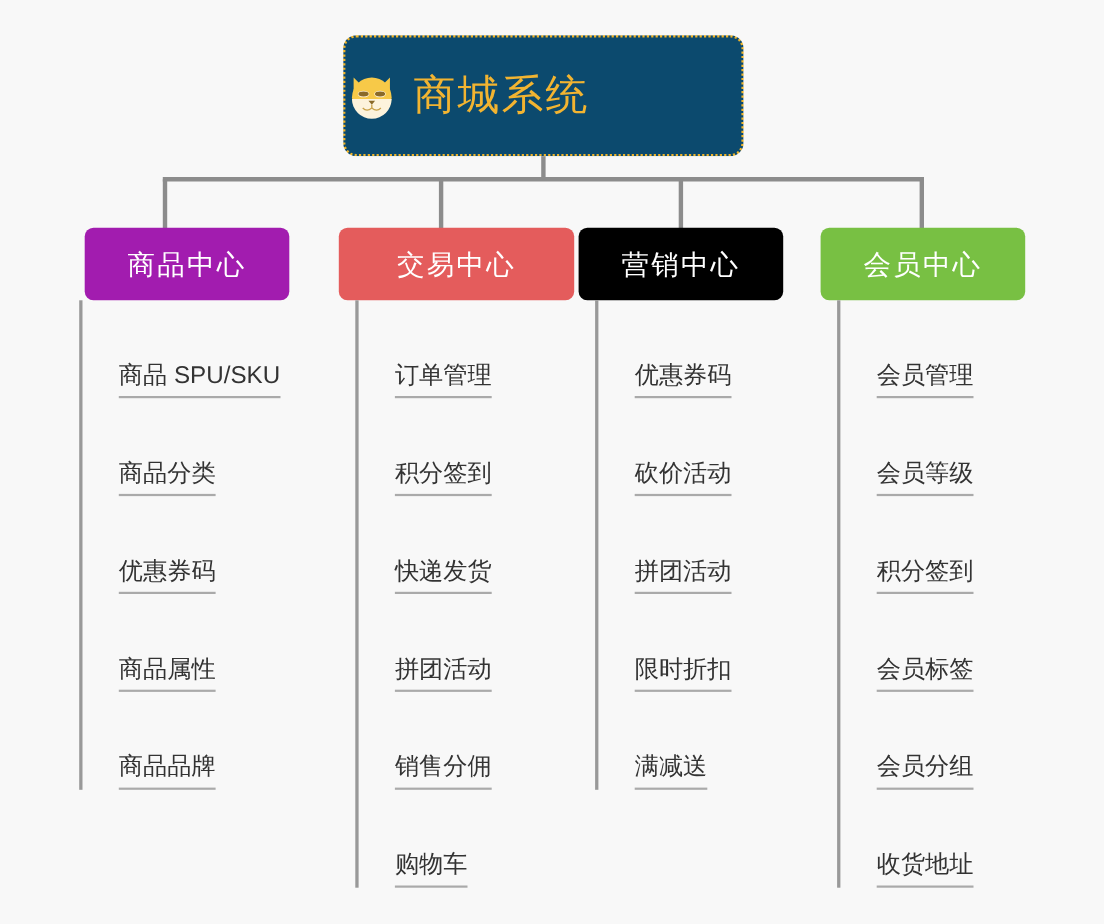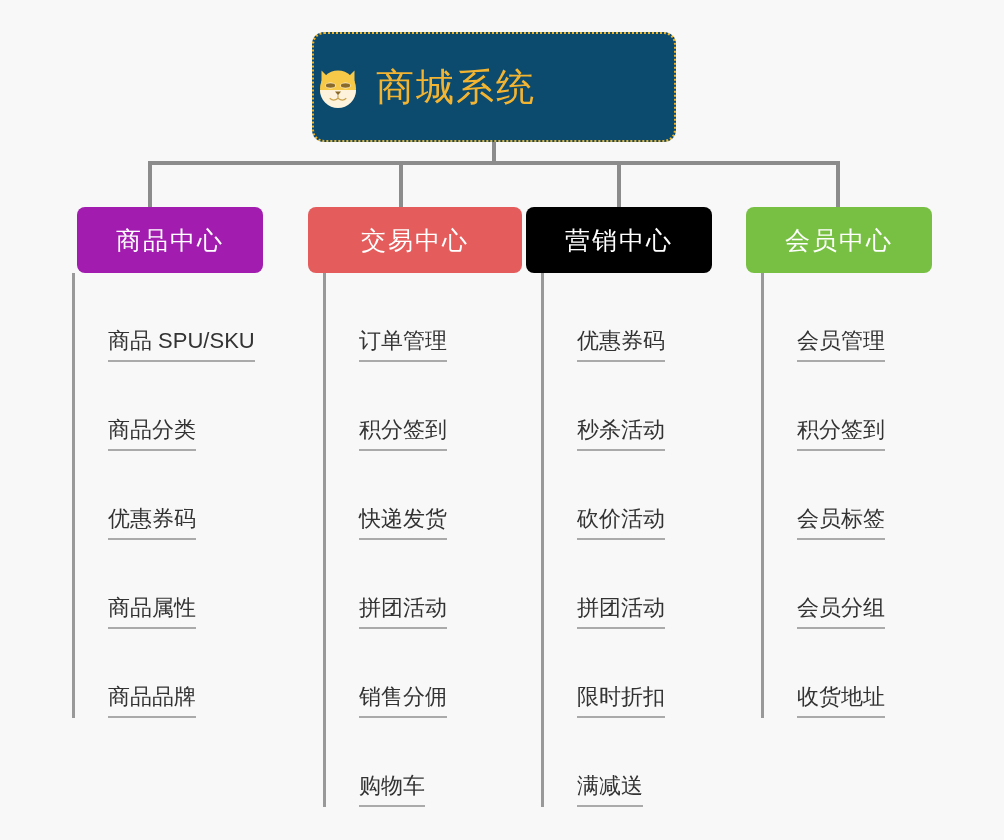--- a/index.html
+++ b/index.html
@@ -202,23 +202,20 @@
 
   <div class="branch branch-3">
     <div class="branch-header">
       <span>营销中心</span>
     </div>
     <ul class="leaf-list">
       <li class="leaf-item">
         <span class="leaf-label">优惠券码</span>
       </li>
       <li class="leaf-item">
-        <span class="leaf-label">秒杀活动</span>
-      </li>
-      <li class="leaf-item">
         <span class="leaf-label">砍价活动</span>
       </li>
       <li class="leaf-item">
         <span class="leaf-label">拼团活动</span>
       </li>
       <li class="leaf-item">
         <span class="leaf-label">限时折扣</span>
       </li>
       <li class="leaf-item">
         <span class="leaf-label">满减送</span>
@@ -228,20 +225,23 @@
 
   <div class="branch branch-4">
     <div class="branch-header">
       <span>会员中心</span>
     </div>
     <ul class="leaf-list">
       <li class="leaf-item">
         <span class="leaf-label">会员管理</span>
       </li>
       <li class="leaf-item">
+        <span class="leaf-label">会员等级</span>
+      </li>
+      <li class="leaf-item">
         <span class="leaf-label">积分签到</span>
       </li>
       <li class="leaf-item">
         <span class="leaf-label">会员标签</span>
       </li>
       <li class="leaf-item">
         <span class="leaf-label">会员分组</span>
       </li>
       <li class="leaf-item">
         <span class="leaf-label">收货地址</span>

